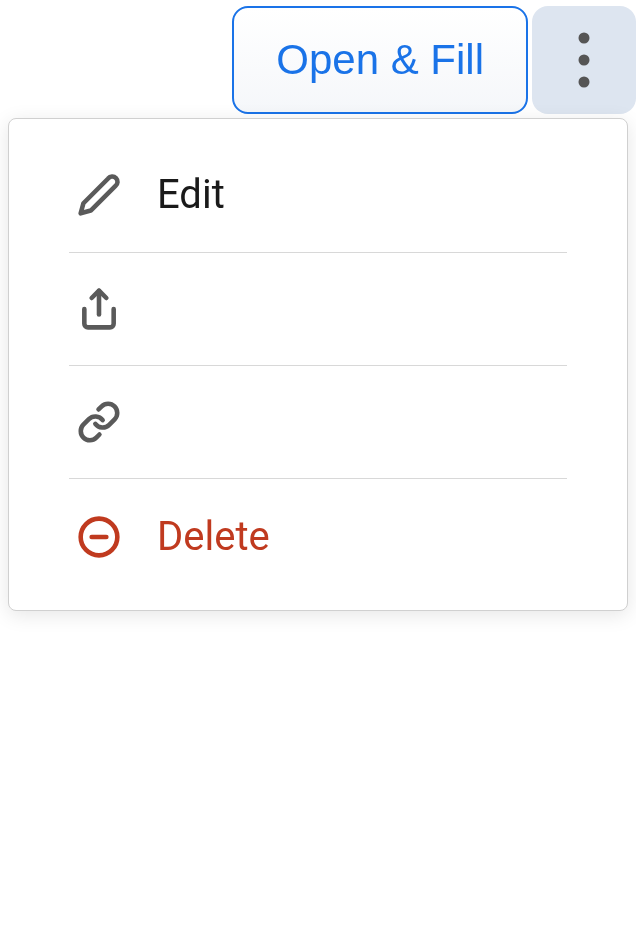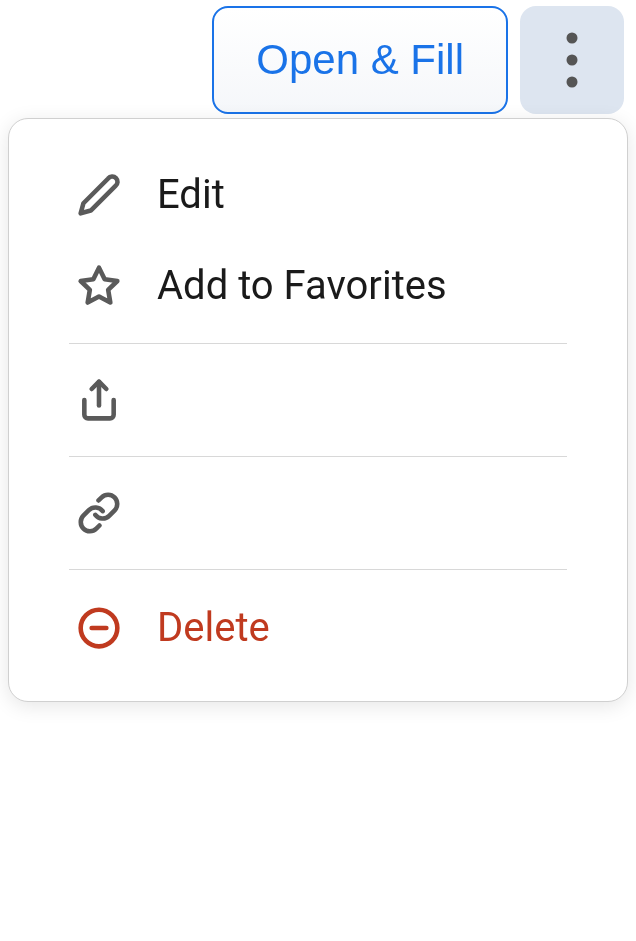--- a/index.html
+++ b/index.html
@@ -9,23 +9,23 @@
     }
     body {
       font-family: -apple-system, BlinkMacSystemFont, 'Segoe UI', Roboto, Helvetica, Arial, sans-serif;
       background: #ffffff;
       width: 636px;
       height: 941px;
       position: relative;
     }
     .toolbar {
       display: flex;
-      gap: 12px;
+      gap: 4px;
       justify-content: flex-end;
-      padding: 6px 12px 0 0;
+      padding: 6px 0 0 0;
     }
     .open-fill-btn {
       background: linear-gradient(to bottom, #ffffff, #f5f7fa);
       border: 2px solid #1a73e8;
       border-radius: 16px;
       padding: 20px 42px;
       font-size: 42px;
       font-weight: 500;
       color: #1a73e8;
       cursor: pointer;
@@ -45,21 +45,21 @@
       width: 12px;
       height: 56px;
     }
     .dropdown {
       position: absolute;
       top: 118px;
       left: 8px;
       right: 8px;
       background: #ffffff;
       border: 1px solid #d0d0d0;
-      border-radius: 20px;
+      border-radius: 8px;
       box-shadow: 0 4px 20px rgba(0,0,0,0.1);
       padding: 30px 0 28px 0;
     }
     .menu-item {
       display: flex;
       align-items: center;
       gap: 36px;
       padding: 22px 40px;
       cursor: pointer;
       font-size: 40px;
@@ -120,28 +120,20 @@
 
   <div class="menu-item">
     <span class="icon-wrap">
       <svg viewBox="0 0 24 24" stroke-linecap="round" stroke-linejoin="round">
         <path d="M17 3a2.85 2.85 0 1 1 4 4L7.5 20.5 2 22l1.5-5.5L17 3z"></path>
       </svg>
     </span>
     <span>Edit</span>
   </div>
 
-  <div class="menu-item">
-    <span class="icon-wrap">
-      <svg viewBox="0 0 24 24" stroke-linecap="round" stroke-linejoin="round">
-        <polygon points="12 2 15.09 8.26 22 9.27 17 14.14 18.18 21.02 12 17.77 5.82 21.02 7 14.14 2 9.27 8.91 8.26 12 2"></polygon>
-      </svg>
-    </span>
-    <span>Add to Favorites</span>
-  </div>
 
   <div class="divider"></div>
 
   <div class="menu-item">
     <span class="icon-wrap">
       <svg viewBox="0 0 24 24" stroke-linecap="round" stroke-linejoin="round">
         <path d="M4 12v8a2 2 0 0 0 2 2h12a2 2 0 0 0 2-2v-8"></path>
         <polyline points="16 6 12 2 8 6"></polyline>
         <line x1="12" y1="2" x2="12" y2="15"></line>
       </svg>

